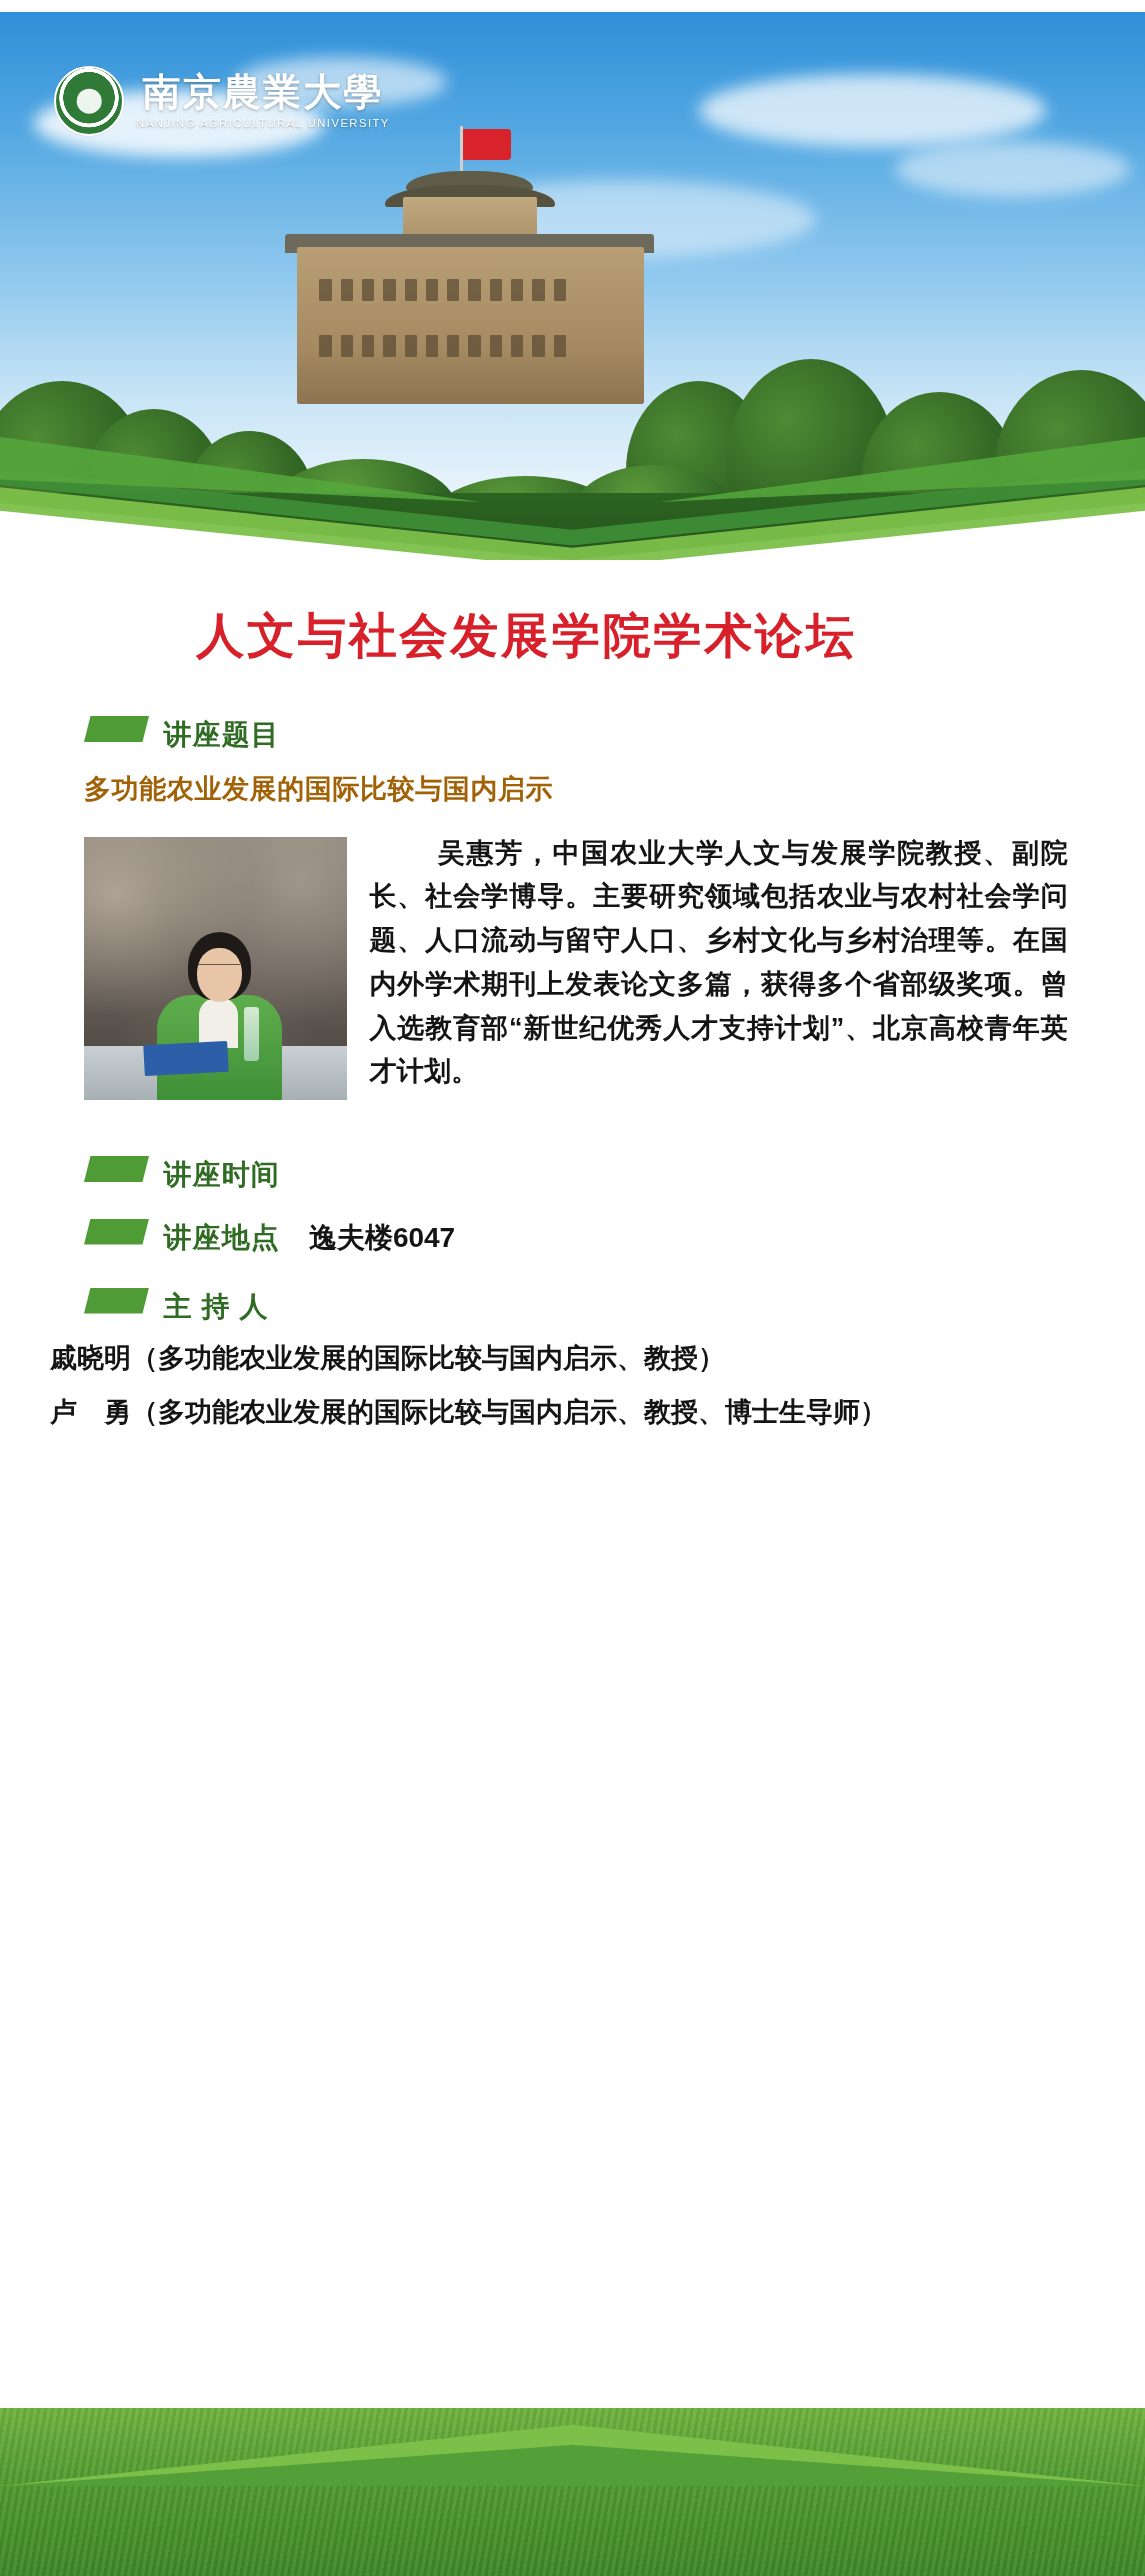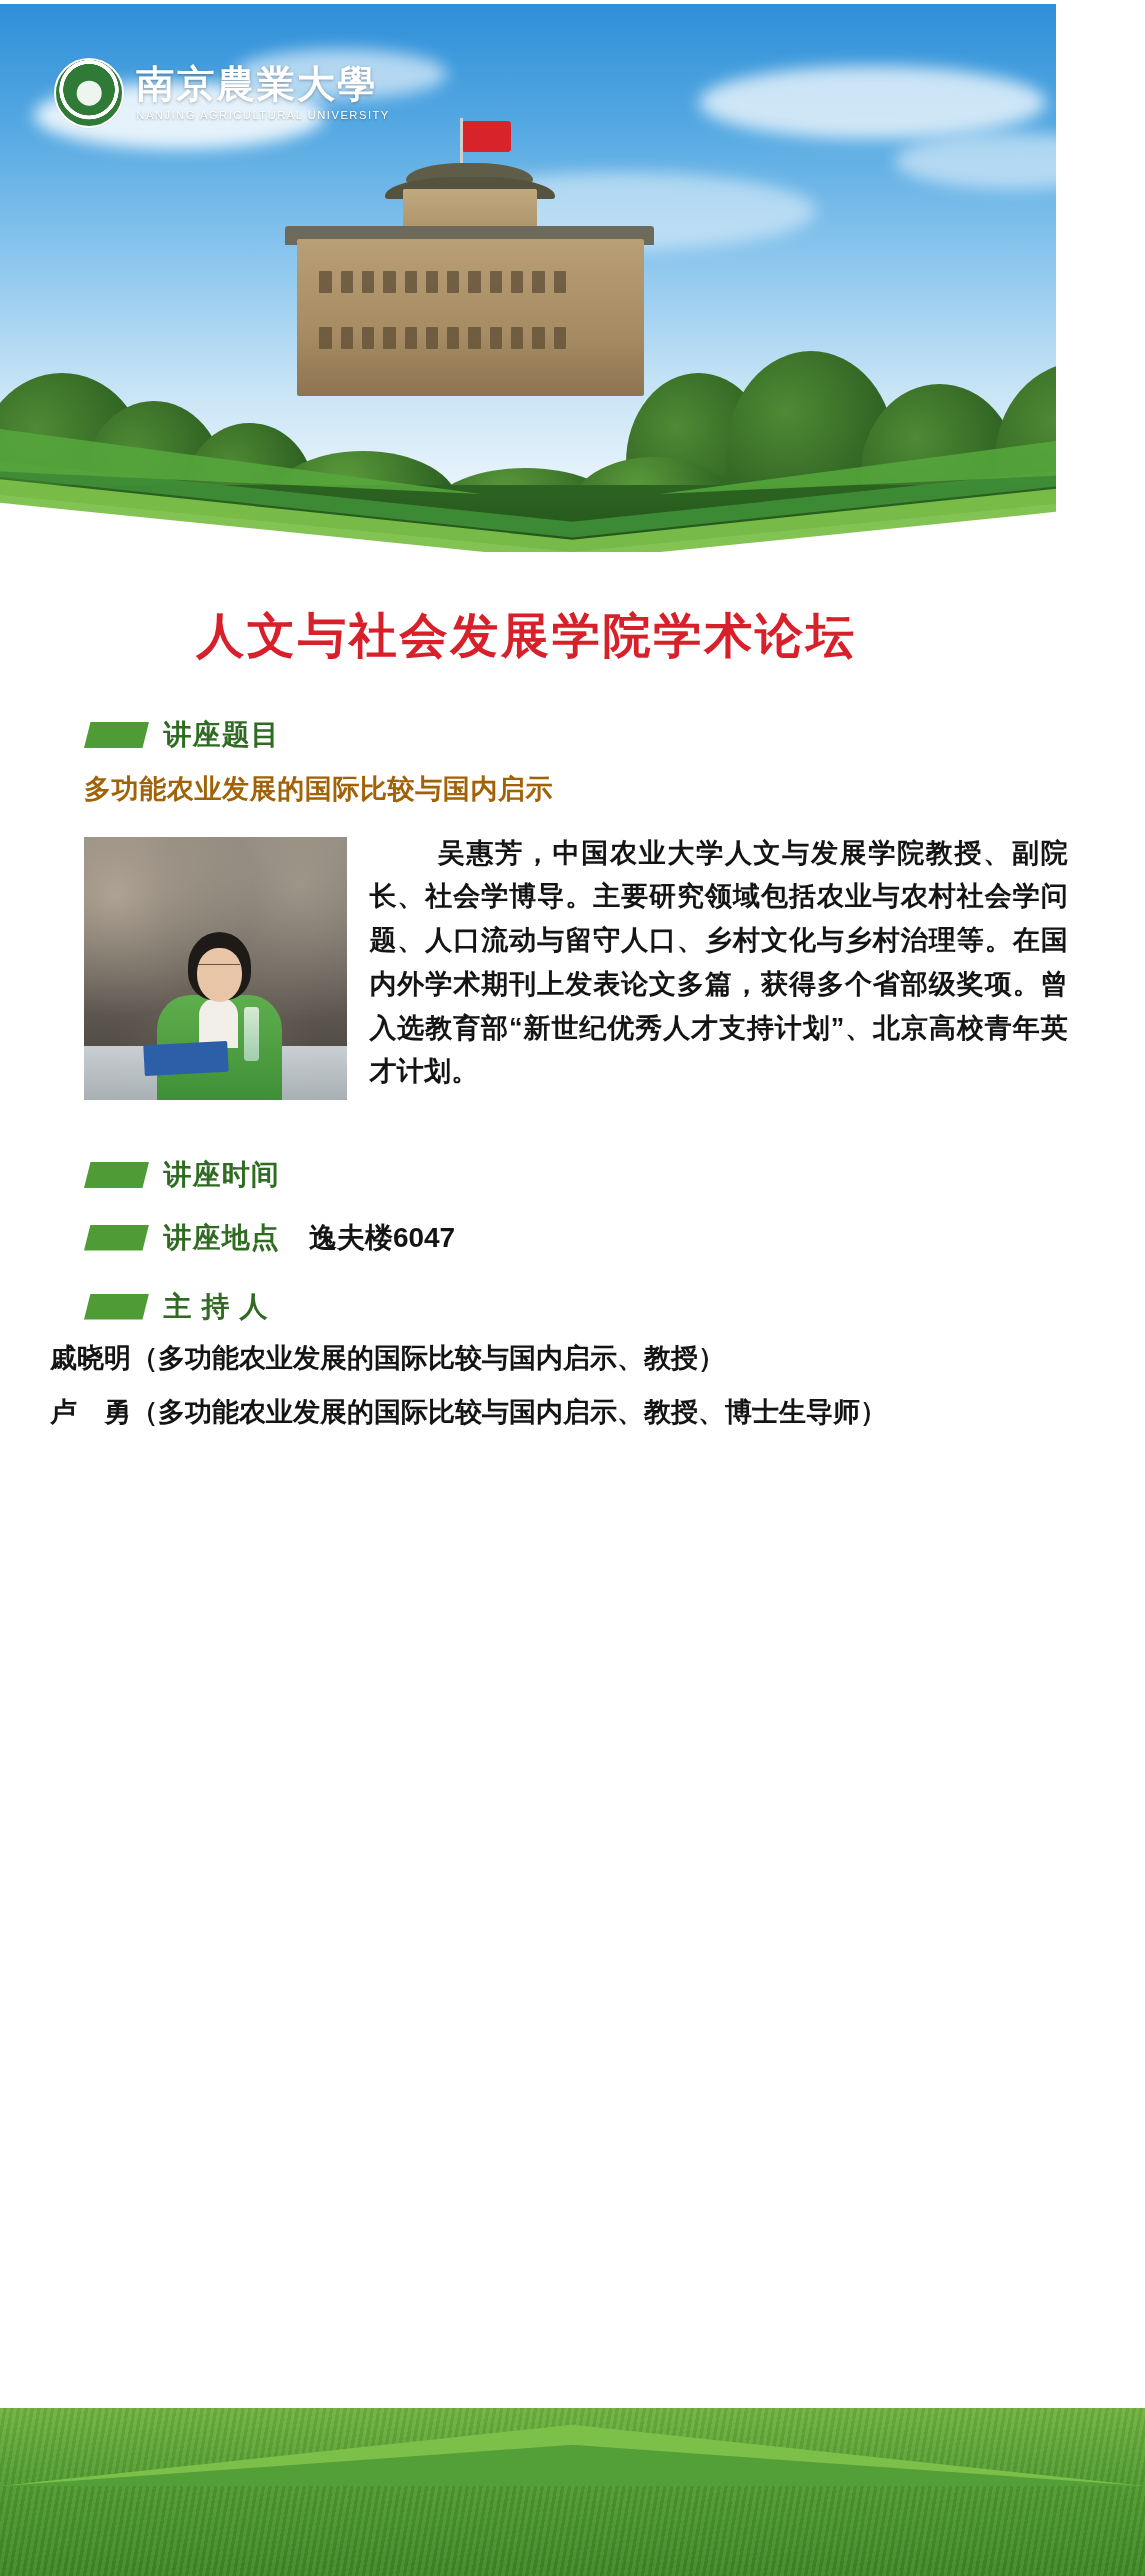--- a/index.html
+++ b/index.html
@@ -18,25 +18,26 @@
     position: relative;
     width: 1145px;
     height: 2576px;
     overflow: hidden;
     background: #ffffff;
   }
 
   
   .hero {
     position: absolute;
-    top: 4px;
-    left: 0;
-    width: 1056px;
+    top: 12px;
+    left: 0;
+    width: 1145px;
     height: 548px;
     overflow: hidden;
+    text-align: center;
   }
   .sky {
     position: absolute;
     inset: 0;
     background: linear-gradient(to bottom, #2f8fd8 0%, #54a8e2 22%, #8fc8ee 48%, #c7e4f6 70%, #e9f4fb 88%, #ffffff 100%);
   }
   .cloud {
     position: absolute;
     background: rgba(255,255,255,0.85);
     border-radius: 50%;
@@ -237,21 +238,21 @@
     letter-spacing: 2.8px;
     white-space: nowrap;
   }
 
   .section {
     margin: 0 0 0 84px;
   }
 
   .tag-row {
     display: flex;
-    align-items: center;
+    align-items: flex-start;
     gap: 14.5px;
     margin-top: 48px;
   }
   .tag-chip {
     width: 65px;
     height: 26px;
     background: #4f9c36;
     flex: 0 0 auto;
     clip-path: polygon(10% 0, 100% 0, 90% 100%, 0 100%);
   }

